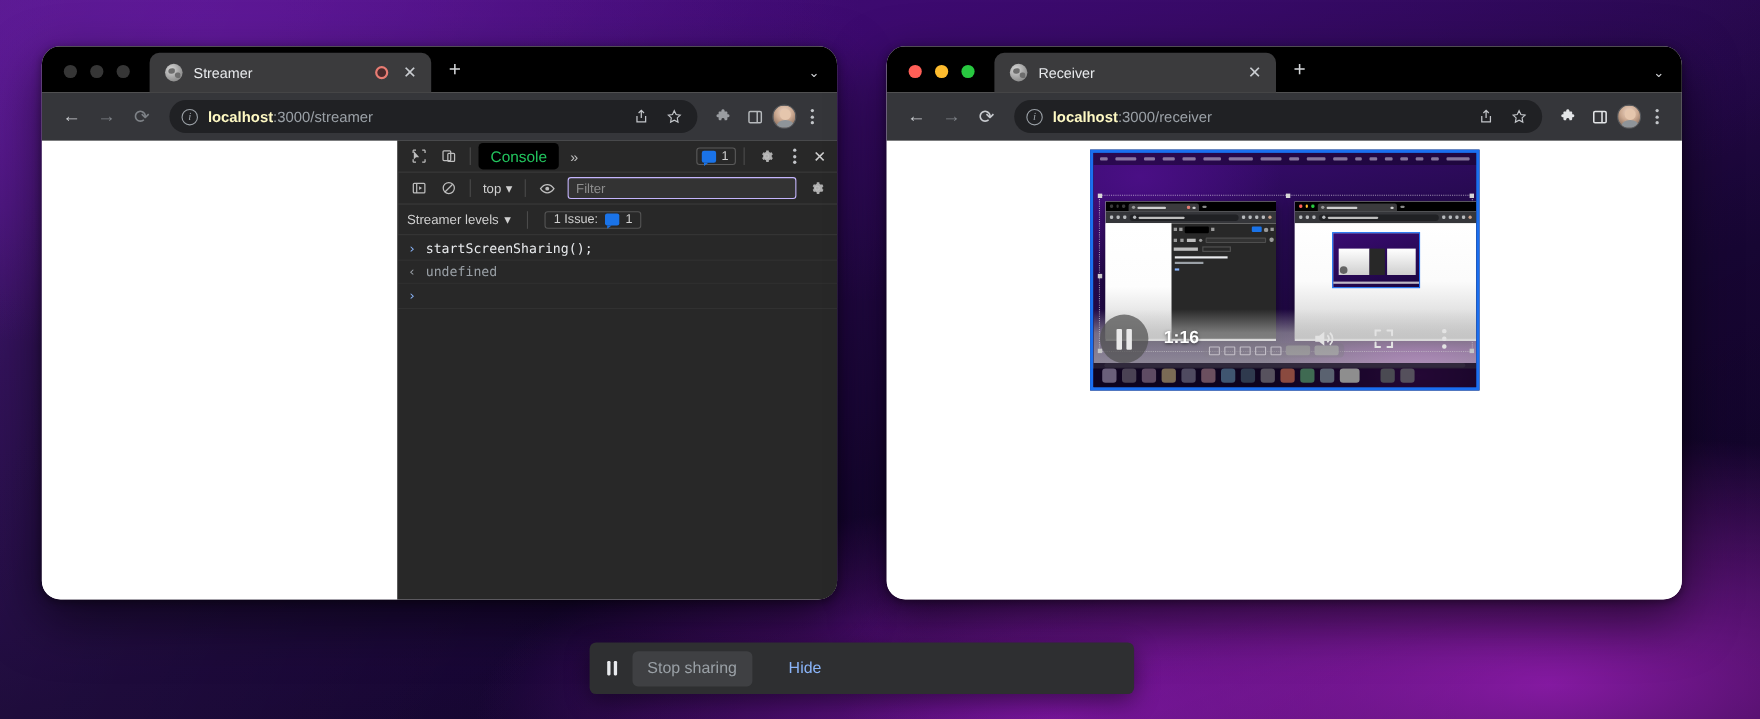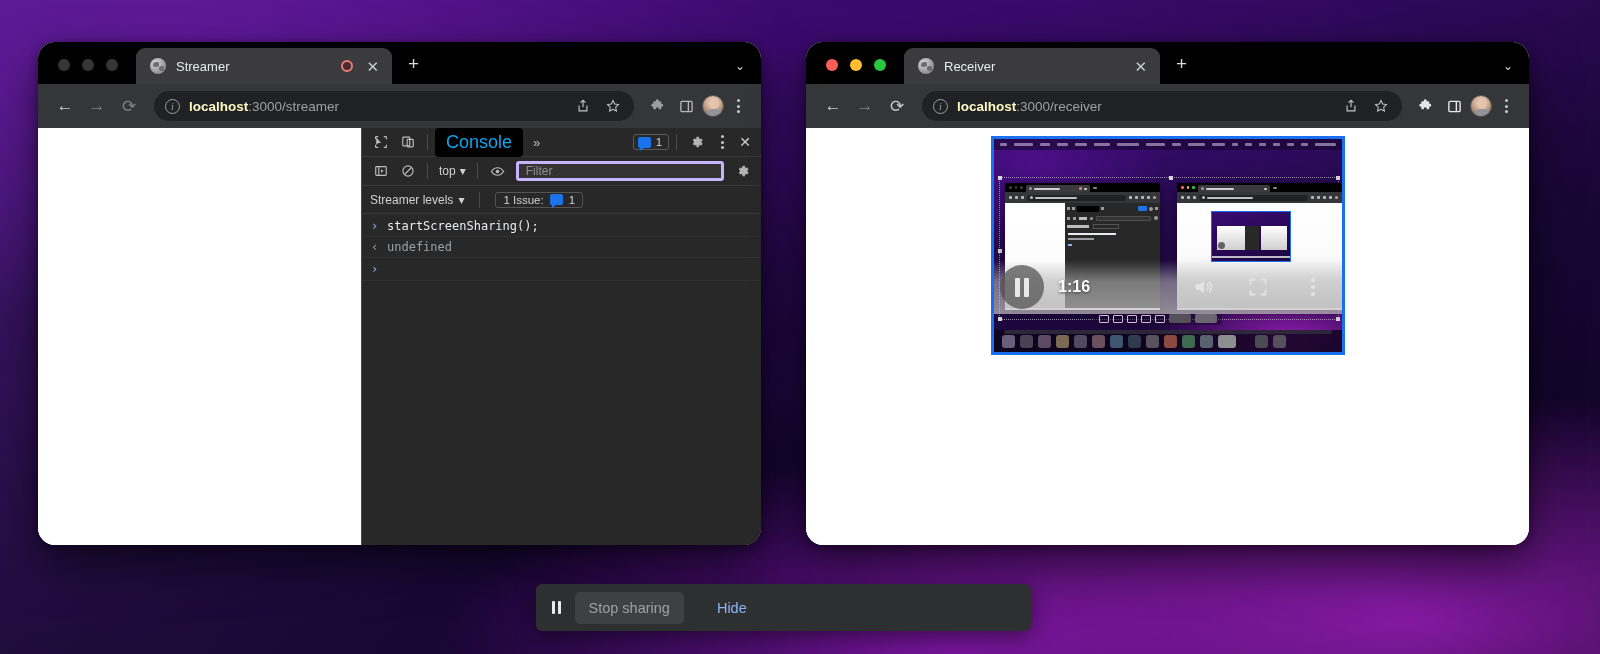--- a/index.html
+++ b/index.html
@@ -158,21 +158,21 @@
     background:#282828;
     border-bottom:1px solid #3a3a3a;
     padding:0 6px; gap:2px;
   }
   .dt-ic{
     width:25px;height:23px;display:flex;align-items:center;justify-content:center;
     color:#bdbdbd;
   }
   .dt-sep{ width:1px;height:16px;background:#4b4b4b;margin:0 5px; }
   .dt-tab{
-    color:#0ea5e9; font-size:18px; padding:4px 11px;
+    color:#22c55e; font-size:14px; padding:4px 11px;
     background:#000; border-radius:4px;text-align:center;
   }
   .dt-more{ color:#bdbdbd; font-size:13px; padding:0 8px; }
   .dt-spacer{ flex:1; }
   .issue-chip{
     display:flex;align-items:center;gap:5px;
     border:1px solid #5a5a5a; border-radius:3px;
     padding:1px 6px 1px 4px; color:#d0d0d0; font-size:11.5px;
   }
   .msg-sq{
@@ -182,21 +182,21 @@
     border-left:4px solid #1a73e8;border-bottom:3px solid transparent; }
   .dt-close{ color:#cfcfcf; font-size:14px; padding:0 4px; }
 
   .dt-row2{
     height:29px; display:flex; align-items:center;
     padding:0 6px; gap:2px;
     border-bottom:1px solid #3a3a3a;
   }
   .ctx-sel{ color:#d0d0d0; font-size:12px; display:flex;align-items:center;gap:4px; padding:0 4px;}
   .filter-input{
-    flex:1; height:20px; background:#333; border:3px solid #c4b5fd;
+    flex:1; height:20px; background:#333; border:1px solid #c4b5fd;
     border-radius:3px; color:#8e8e8e; font-size:12px;
     display:flex; align-items:center; padding:0 7px; margin:0 4px; min-width:0;
   }
   .dt-row3{
     height:28px; display:flex; align-items:center; padding:0 8px; gap:10px;
     border-bottom:1px solid #3a3a3a; color:#d0d0d0; font-size:12px;
   }
   .lvl{ display:flex; align-items:center; gap:5px; }
   .issue-box{
     display:flex;align-items:center;gap:6px;
@@ -254,21 +254,21 @@
            display:flex;align-items:center;gap:2px;padding:0 3px; margin-top:2px;}
   .mw-tabtxt{ height:2px;background:#cfcfcf;border-radius:1px; }
   .mw-bar{ background:#35363a;height:11px;display:flex;align-items:center;gap:3px;padding:0 4px;}
   .mw-url{ flex:1;height:6px;background:#202124;border-radius:3px;
            display:flex;align-items:center;padding:0 3px;gap:2px;}
   .mw-urltxt{ height:2px;background:#bdbdbd;border-radius:1px;}
   .mw-ic{ width:3px;height:3px;background:#b7babd;border-radius:1px;}
   .mw-body{ background:#fff; position:relative; height:100%; }
 
   .vid-controls{
-    position:absolute; left:0; right:0; bottom:38px;
+    position:absolute; left:0; right:0; bottom:17px;
     height:54px;
     display:flex; align-items:center;
     background:linear-gradient(to bottom, rgba(200,200,200,0.0) 0%, rgba(190,190,190,0.55) 40%, rgba(190,190,190,0.72) 100%);
   }
   .play-btn{
     width:44px;height:44px;border-radius:50%;
     background:rgba(80,80,80,0.72);
     display:flex;align-items:center;justify-content:center; gap:4px;
     margin-left:6px; flex:0 0 auto;
   }

